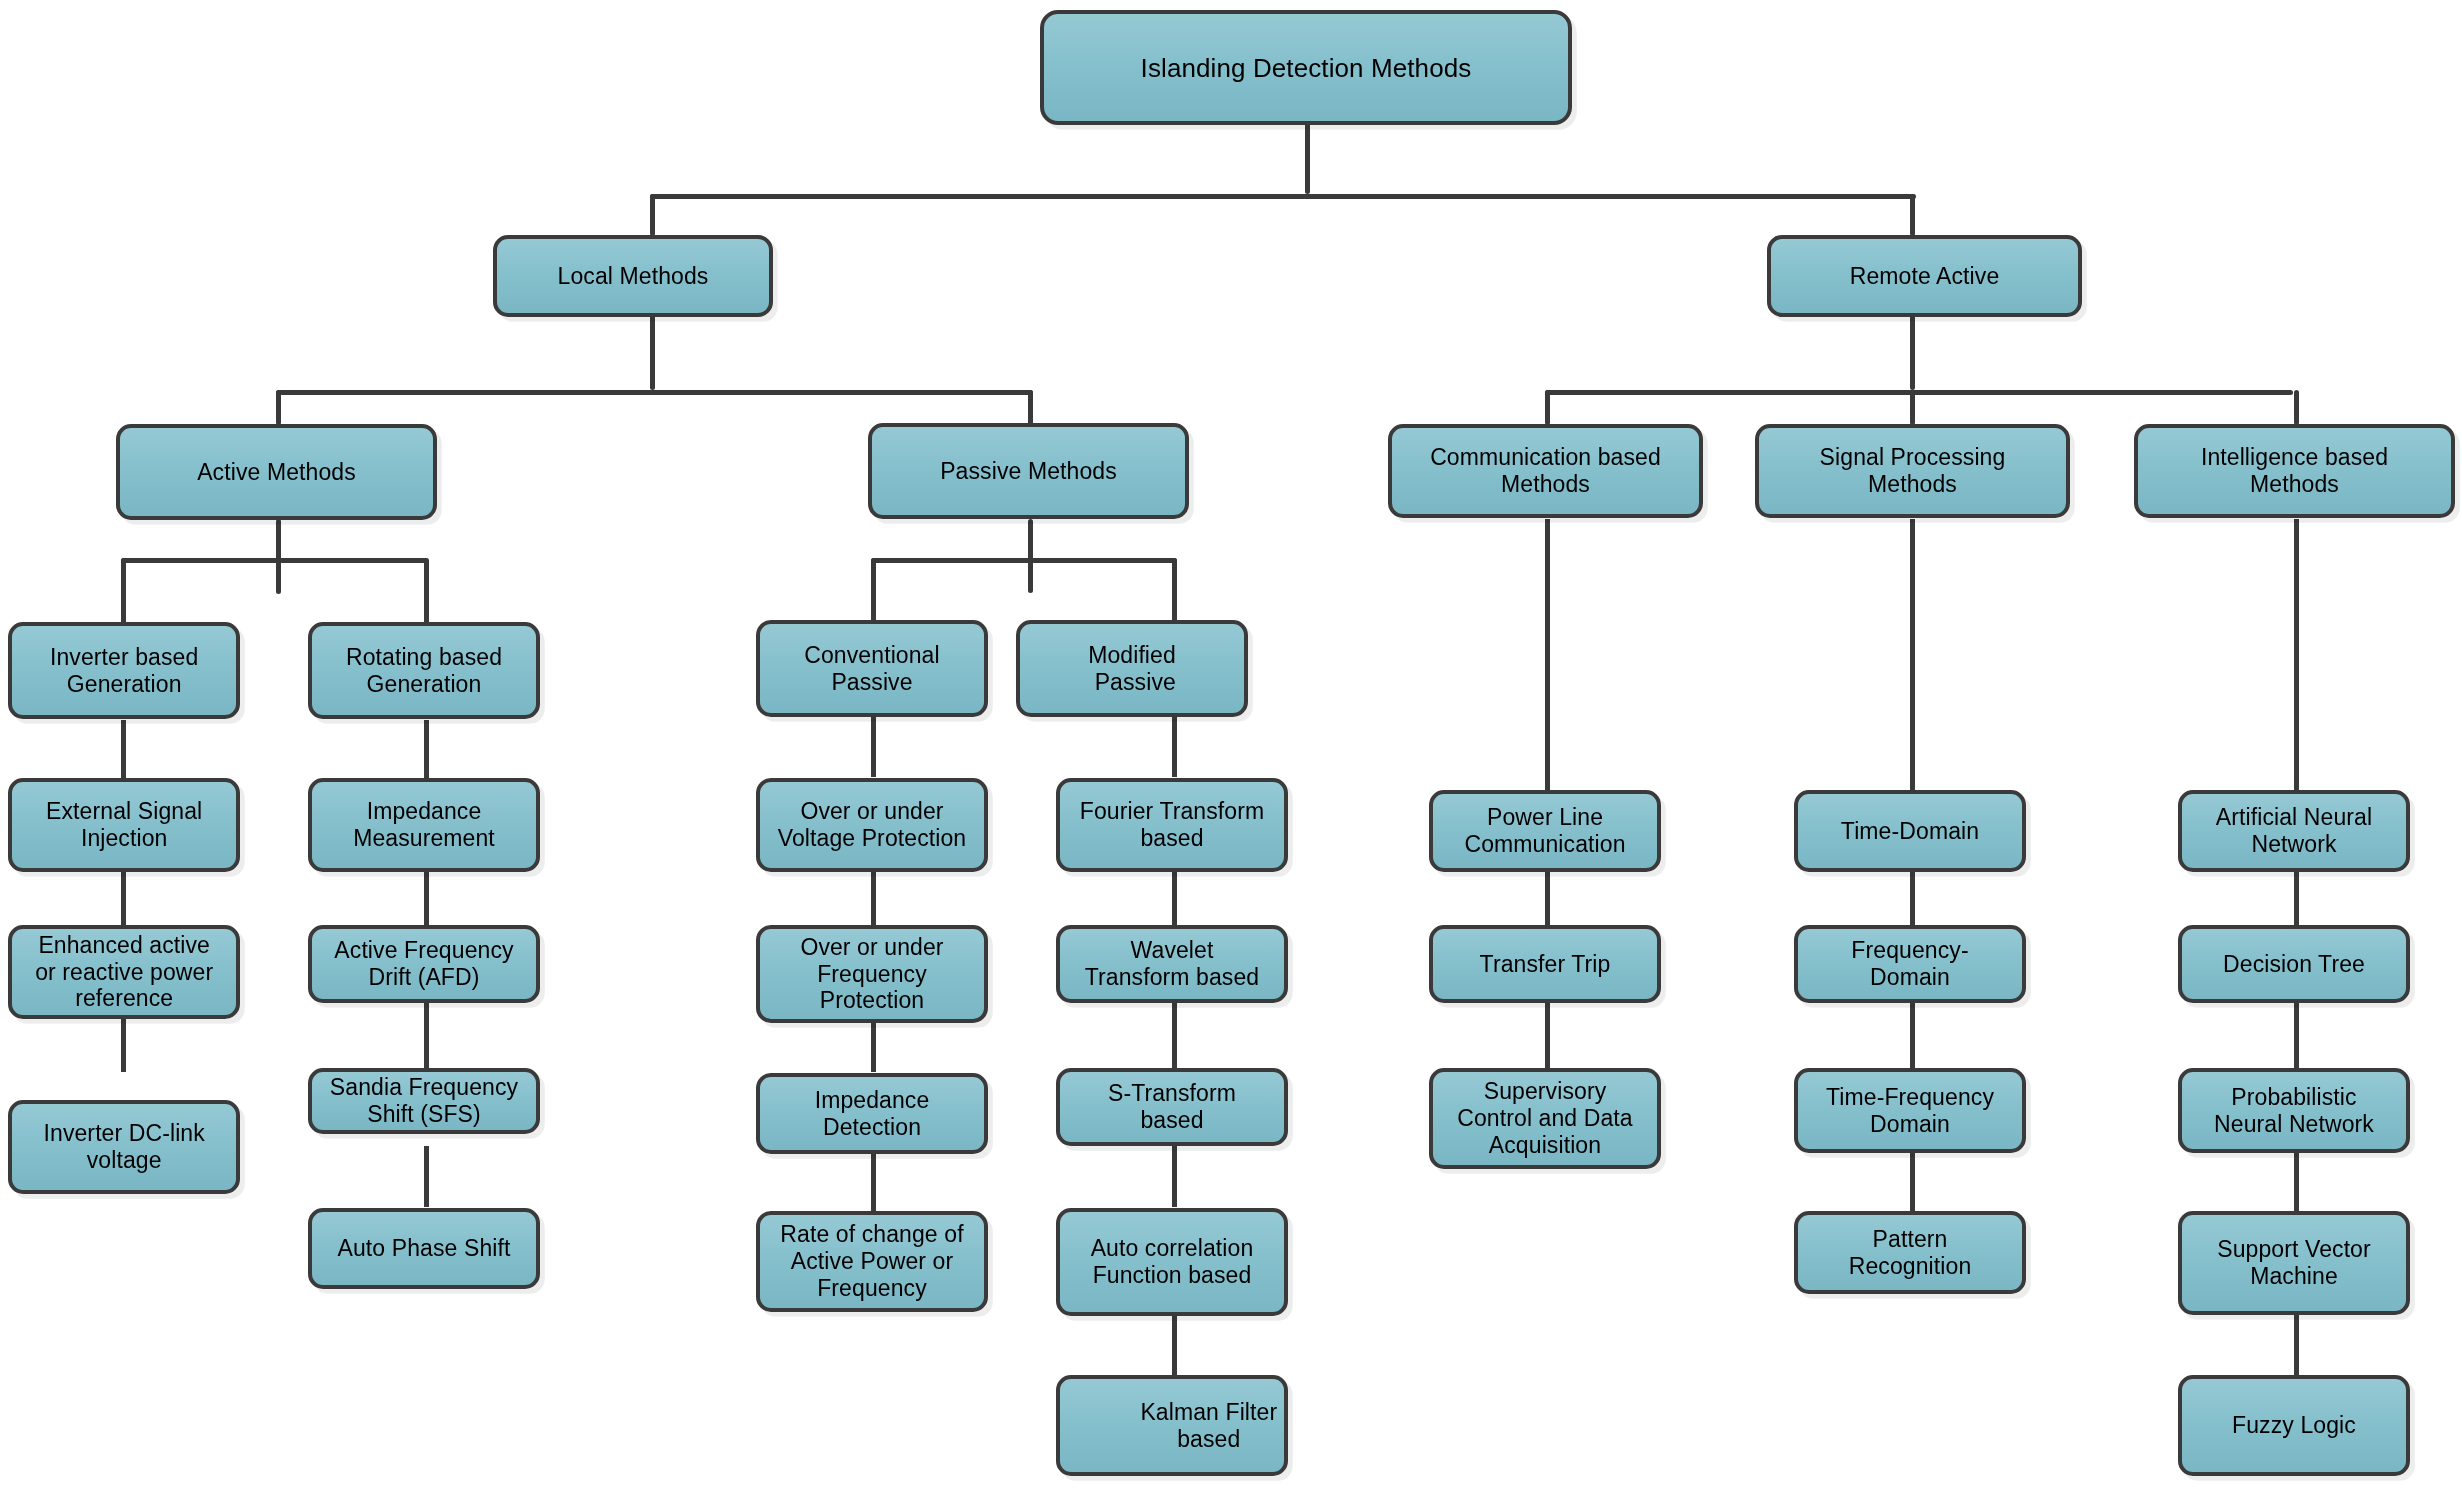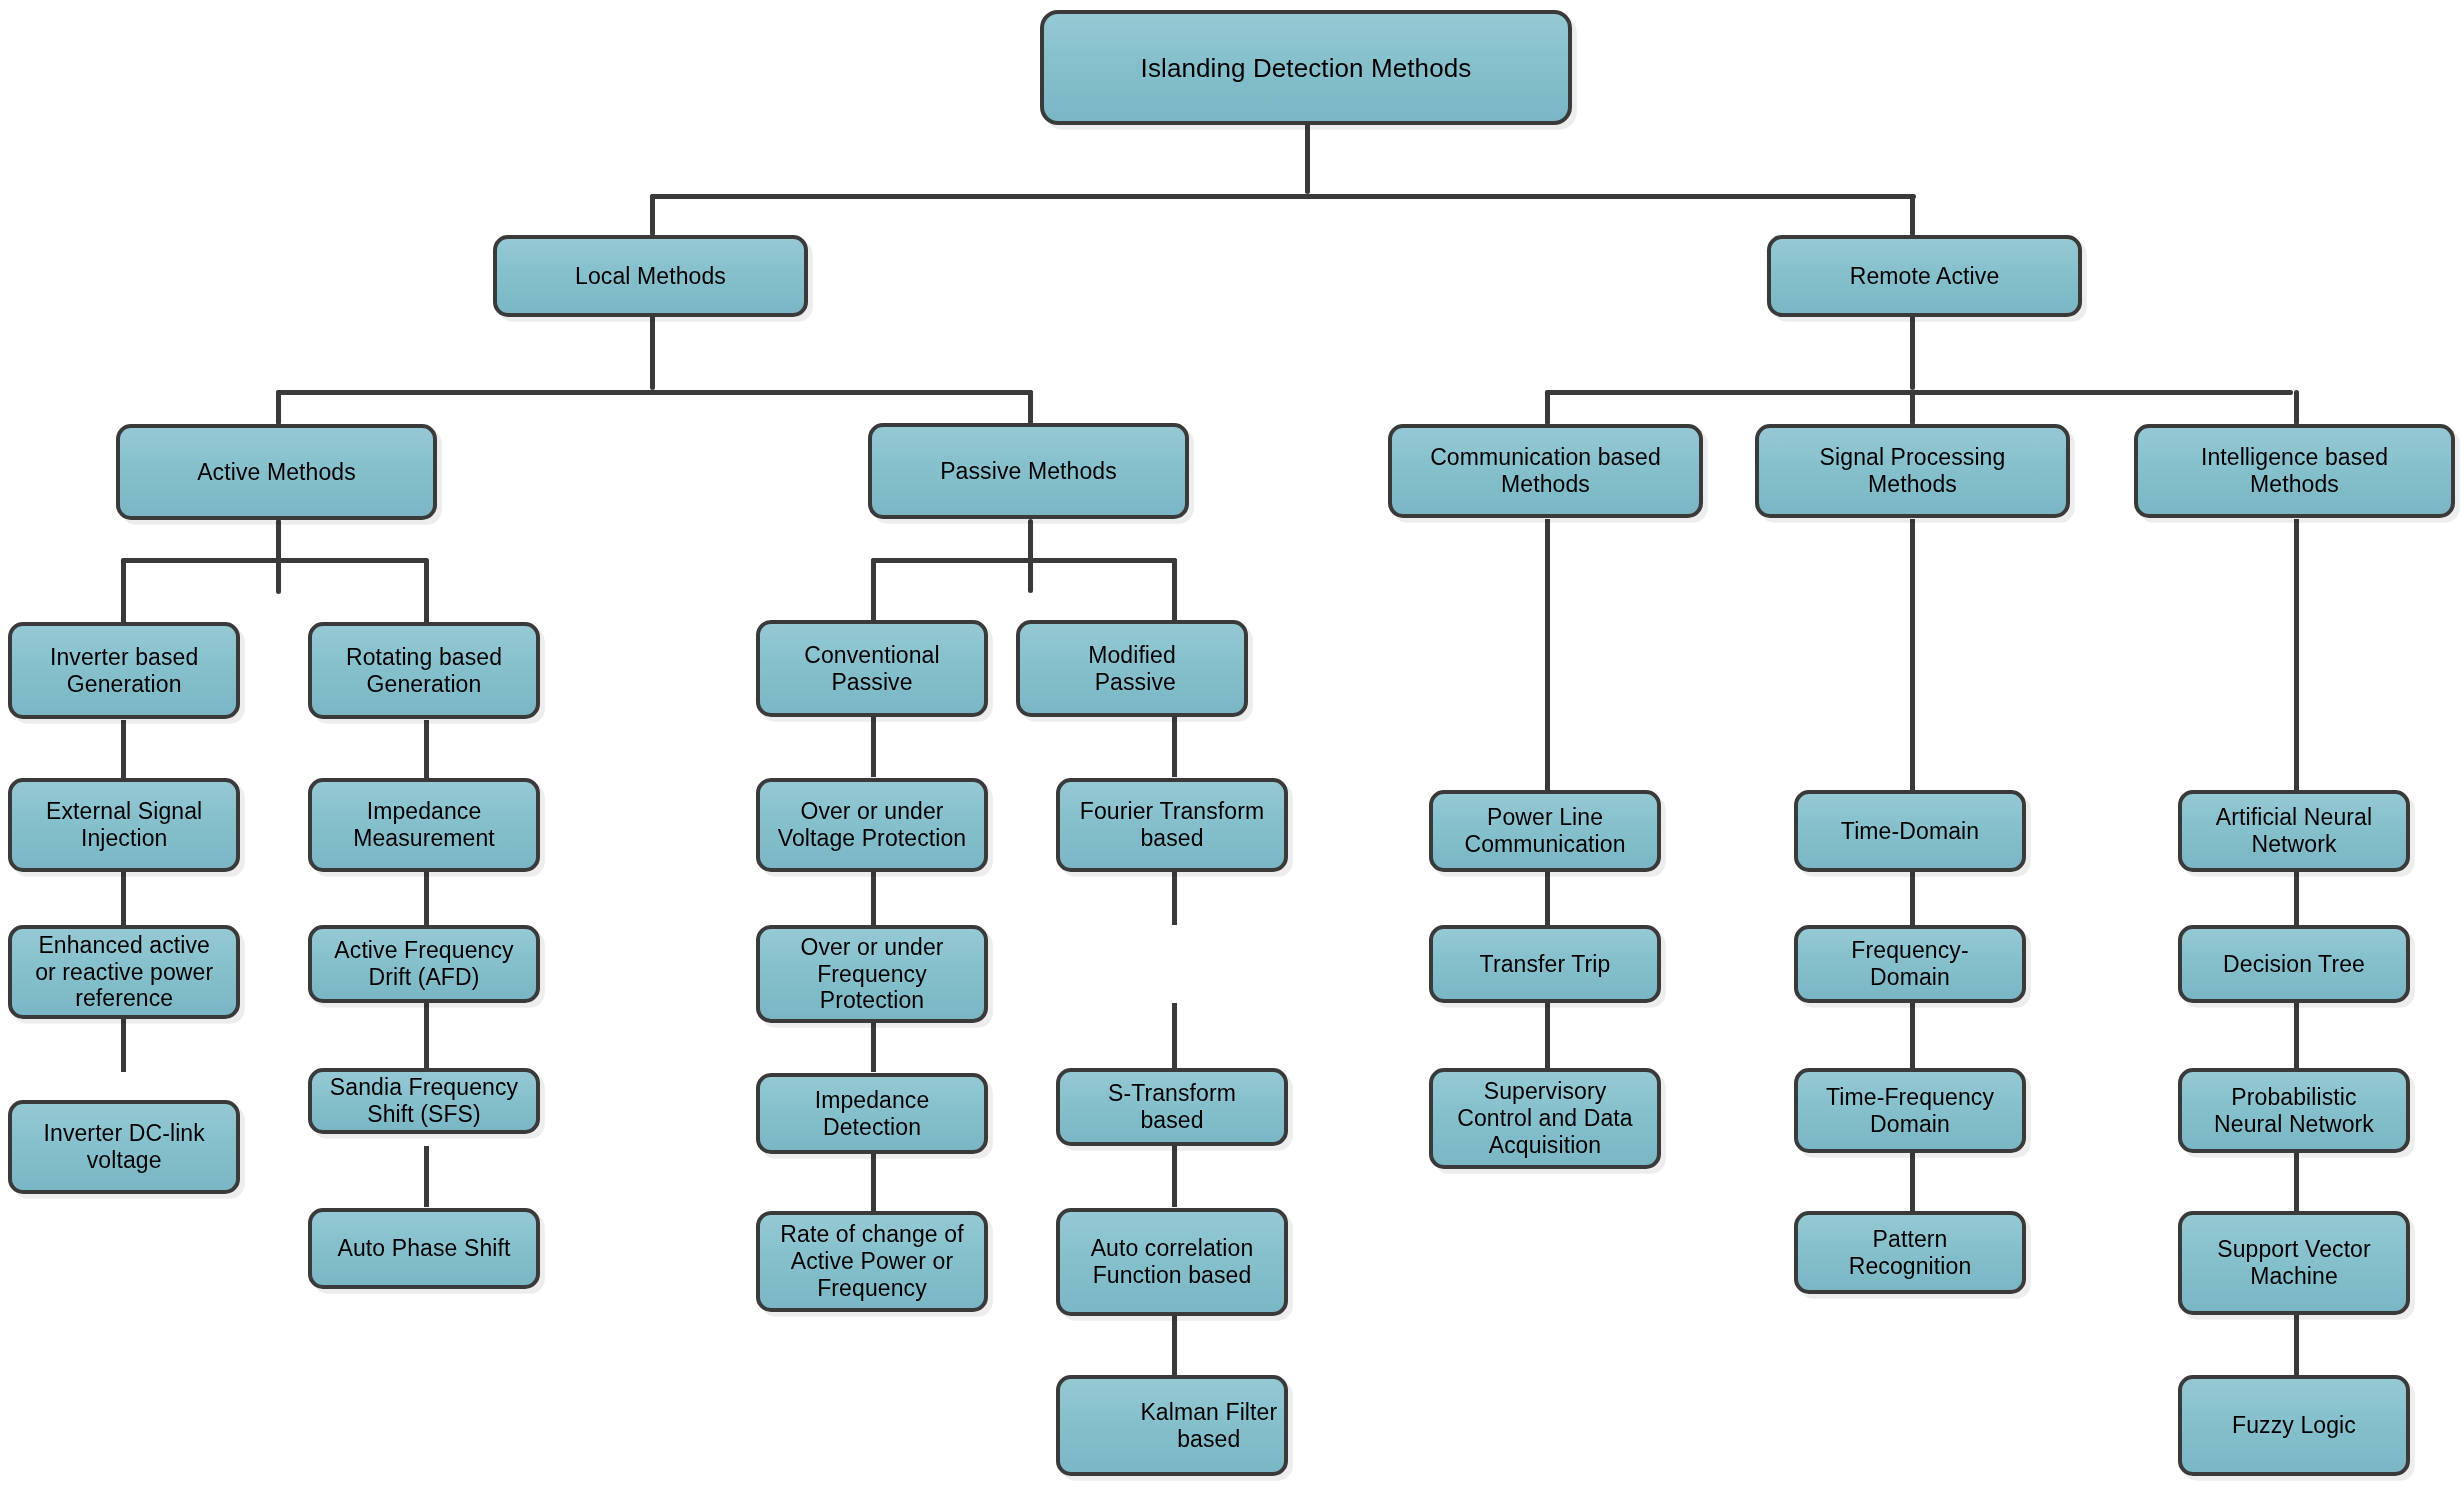--- a/index.html
+++ b/index.html
@@ -102,21 +102,21 @@
   <div class="edge v" style="left:2294px;top:519px;height:272px;"></div>
   <div class="edge v" style="left:2294px;top:872px;height:53px;"></div>
   <div class="edge v" style="left:2294px;top:1003px;height:65px;"></div>
   <div class="edge v" style="left:2294px;top:1153px;height:58px;"></div>
   <div class="edge v" style="left:2294px;top:1315px;height:60px;"></div>
 
   <div class="node root" style="left:1040px;top:10.2px;width:532px;height:115px;">
     <span class="lbl">Islanding Detection Methods</span>
   </div>
 
-  <div class="node" style="left:493px;top:235px;width:315px;height:82px;">
+  <div class="node" style="left:493px;top:235px;width:280px;height:82px;">
     <span class="lbl">Local Methods</span>
   </div>
   <div class="node" style="left:1767px;top:235px;width:315px;height:82px;">
     <span class="lbl">Remote Active</span>
   </div>
 
   <div class="node" style="left:116px;top:424px;width:321px;height:96px;">
     <span class="lbl">Active Methods</span>
   </div>
   <div class="node" style="left:868px;top:423px;width:321px;height:96px;">
@@ -197,20 +197,24 @@
   </div>
 
   <div class="node" style="left:1016px;top:620px;width:232px;height:97px;text-align:right;">
     <span class="lbl">Modified
 Passive</span>
   </div>
   <div class="node" style="left:1056px;top:778px;width:232px;height:94px;">
     <span class="lbl">Fourier Transform
 based</span>
   </div>
+  <div class="node" style="left:1056px;top:925px;width:232px;height:78px;">
+    <span class="lbl">Wavelet
+Transform based</span>
+  </div>
   <div class="node" style="left:1056px;top:1068px;width:232px;height:78px;">
     <span class="lbl">S-Transform
 based</span>
   </div>
   <div class="node" style="left:1056px;top:1208px;width:232px;height:108px;">
     <span class="lbl">Auto correlation
 Function based</span>
   </div>
   <div class="node" style="left:1056px;top:1375px;width:232px;height:101px;justify-content:flex-end;">
     <span class="lbl">Kalman Filter

